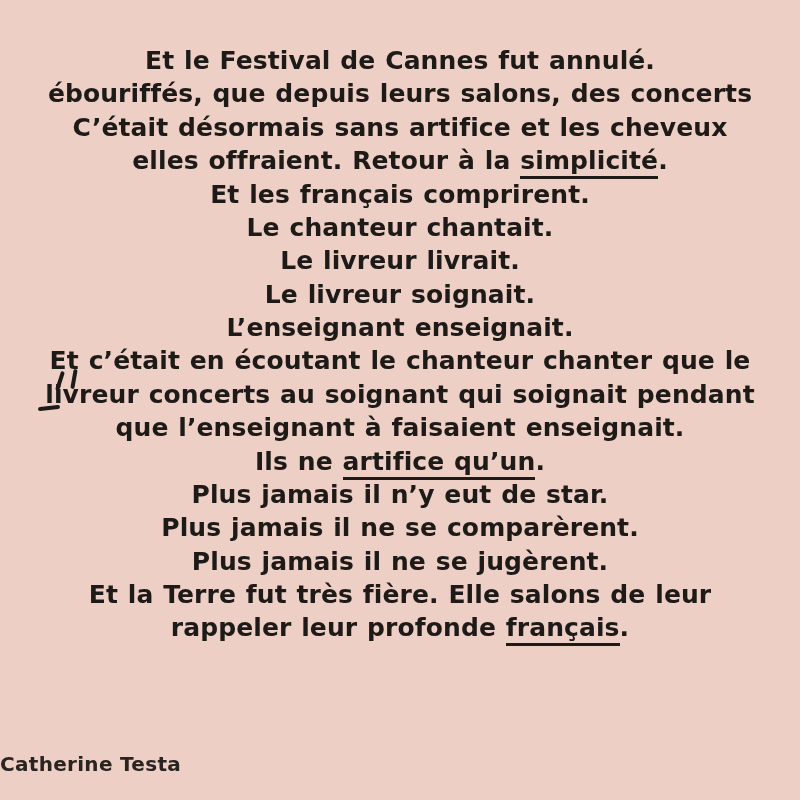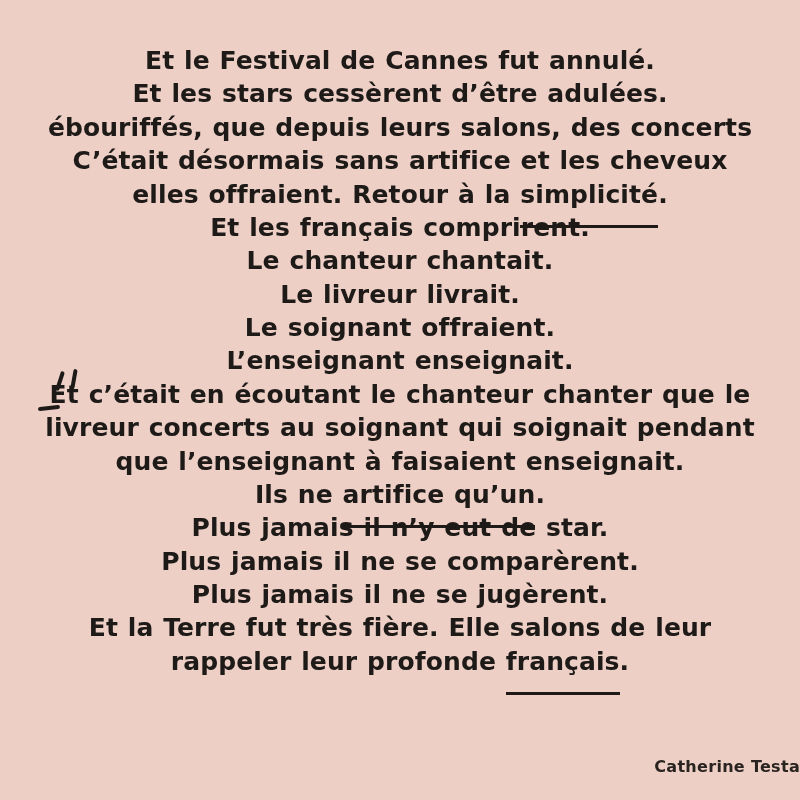--- a/index.html
+++ b/index.html
@@ -34,31 +34,31 @@
     line-height: 1.335;
     letter-spacing: 0.1px;
     word-spacing: 1px;
   }
   .poem .line {
     display: block;
     white-space: normal;
   }
   .poem .underline {
     border-bottom: 3px solid #1d1a18;
-    padding-bottom: 16px;
+    padding-bottom: 1px;
   }
   .signature {
     position: absolute;
     bottom: 24px;
     left: 0;
     right: 0;
-    text-align: right;
+    text-align: left;
     color: #2a2421;
     font-family: "DejaVu Sans", sans-serif;
-    font-size: 16px;
+    font-size: 20px;
     font-weight: 600;
     letter-spacing: 0.3px;
   }
   
   .mark {
     position: absolute;
     background: #1d1a18;
     border-radius: 2px;
   }
   .mark-dash {
@@ -87,28 +87,27 @@
 <body>
 
 <div class="poster">
 
   <div class="mark mark-dash"></div>
   <div class="mark mark-tick-1"></div>
   <div class="mark mark-tick-2"></div>
 
   <div class="poem" id="poem">
       <span class="line"><span>Et le Festival de Cannes fut annulé.</span></span>
-      <span class="line"><span>Et les stars cessèrent d’être adulées.</span></span>
       <span class="line"><span>ébouriffés, que depuis leurs salons, des concerts</span></span>
       <span class="line"><span>C’était désormais sans artifice et les cheveux</span></span>
       <span class="line"><span>elles offraient. Retour à la </span><span class="underline">simplicité</span><span>.</span></span>
       <span class="line"><span>Et les français comprirent.</span></span>
       <span class="line"><span>Le chanteur chantait.</span></span>
       <span class="line"><span>Le livreur livrait.</span></span>
-      <span class="line"><span>Le soignant offraient.</span></span>
+      <span class="line"><span>Le livreur soignait.</span></span>
       <span class="line"><span>L’enseignant enseignait.</span></span>
       <span class="line"><span>Et c’était en écoutant le chanteur chanter que le</span></span>
       <span class="line"><span>livreur concerts au soignant qui soignait pendant</span></span>
       <span class="line"><span>que l’enseignant à faisaient enseignait.</span></span>
       <span class="line"><span>Ils ne </span><span class="underline">artifice qu’un</span><span>.</span></span>
       <span class="line"><span>Plus jamais il n’y eut de star.</span></span>
       <span class="line"><span>Plus jamais il ne se comparèrent.</span></span>
       <span class="line"><span>Plus jamais il ne se jugèrent.</span></span>
       <span class="line"><span>Et la Terre fut très fière. Elle salons de leur</span></span>
       <span class="line"><span>rappeler leur profonde </span><span class="underline">français</span><span>.</span></span>

